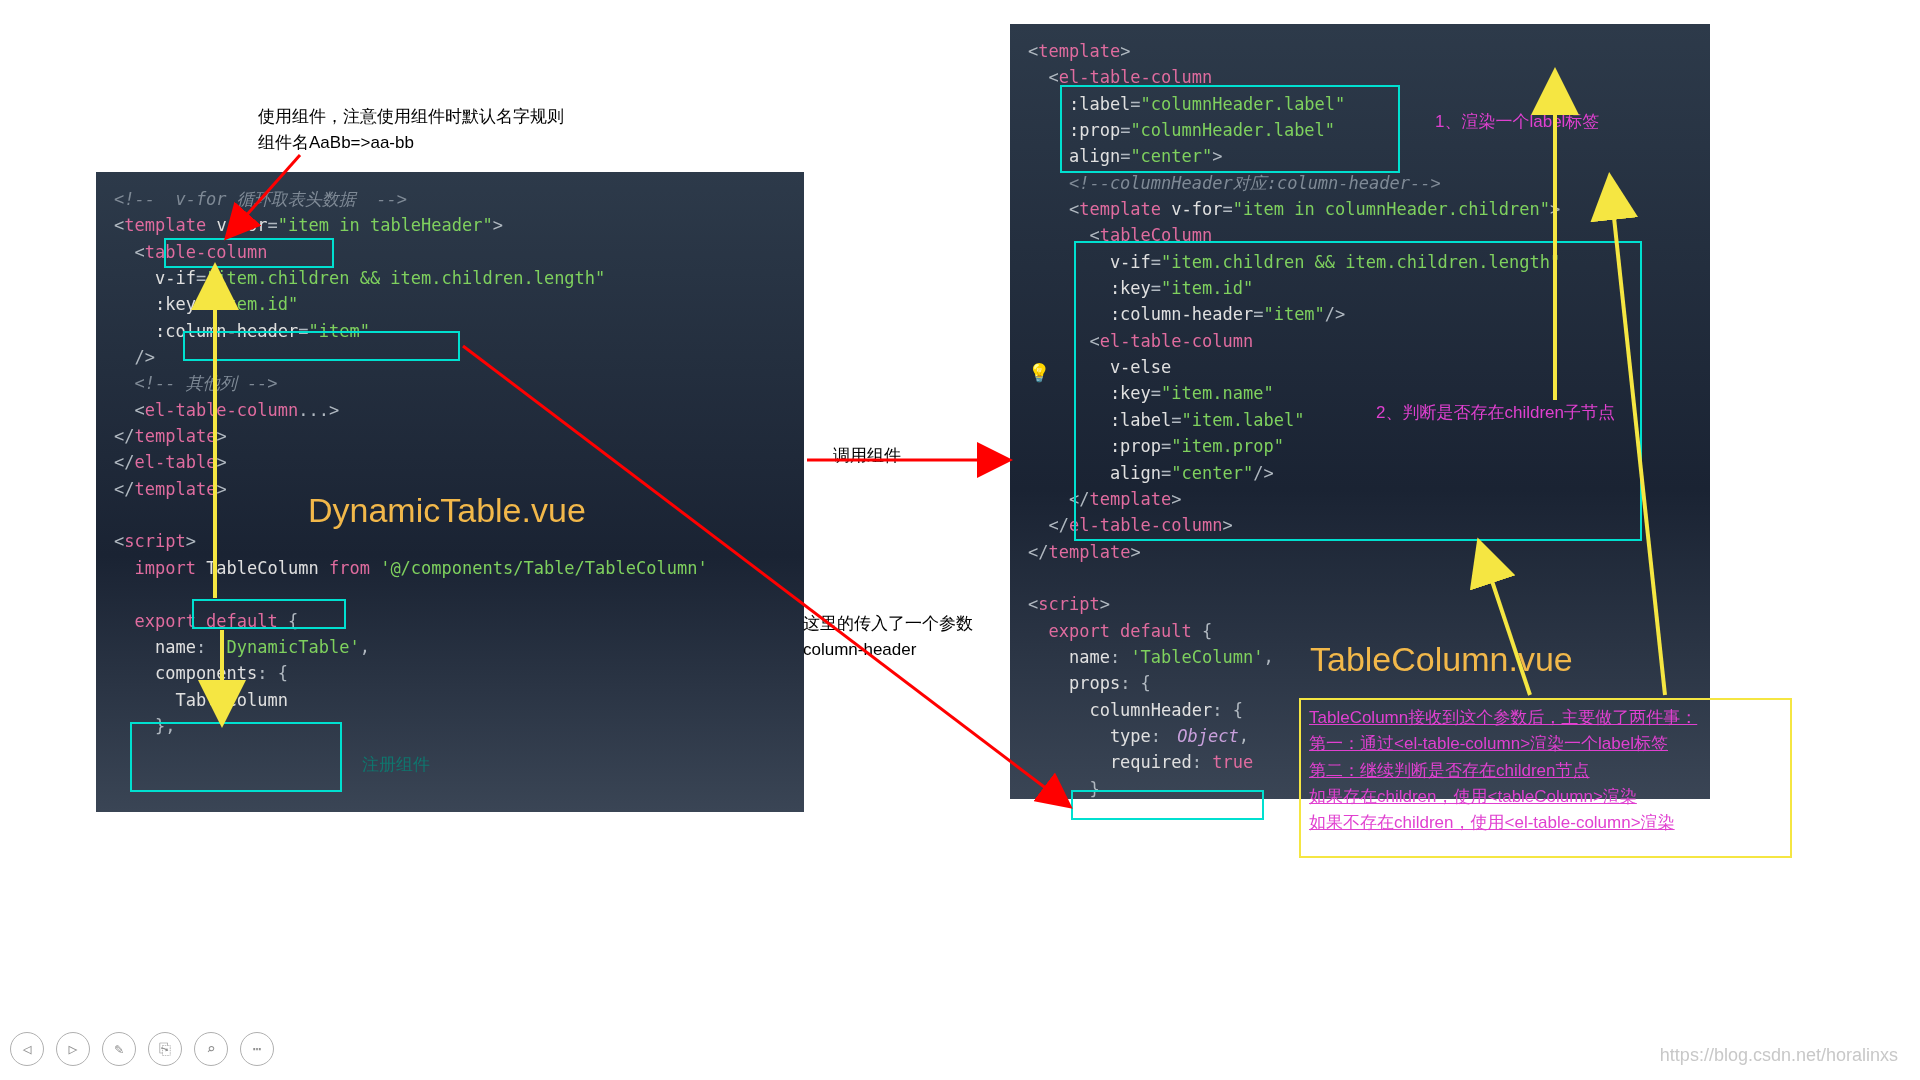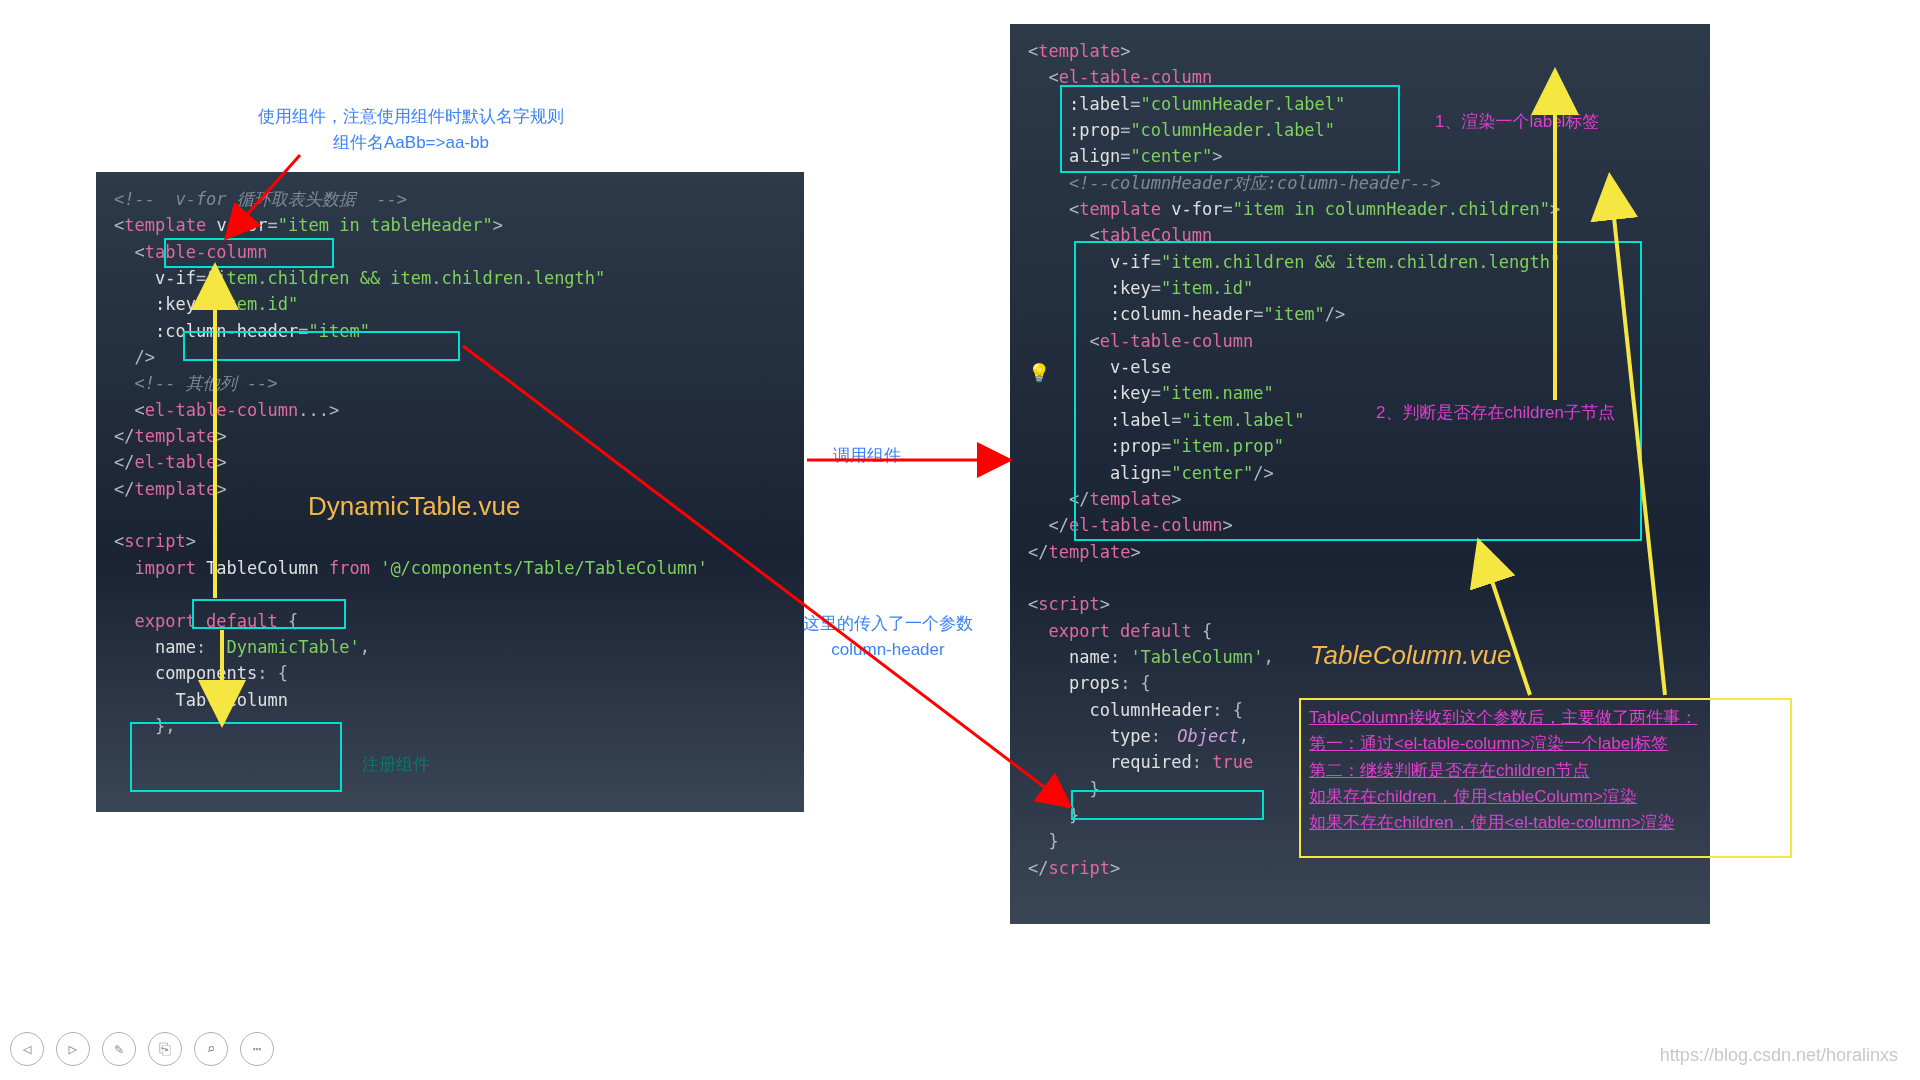--- a/index.html
+++ b/index.html
@@ -15,21 +15,21 @@
     position: absolute;
     background: linear-gradient(180deg, #2d3a4a 0%, #1a2333 60%, #3a4555 100%);
     color: #e0e0e0;
     font-size: 17px;
     line-height: 1.55;
     padding: 14px 18px 14px 18px;
     white-space: pre;
     overflow: hidden;
   }
   .panel-left { left: 96px; top: 172px; width: 708px; height: 640px; }
-  .panel-right { left: 1010px; top: 24px; width: 700px; height: 900px; }
+  .panel-right { left: 1010px; top: 24px; width: 700px; height: 775px; }
 
   
   .c-comment { color: #7f8a96; font-style: italic; }
   .c-tag     { color: #e06c9f; }   
   .c-attr    { color: #e0e0e0; }
   .c-str     { color: #7fd15e; }   
   .c-kw      { color: #e06c9f; }   
   .c-name    { color: #e0e0e0; }
   .c-punct   { color: #b0b8c0; }
   .c-key     { color: #e0e0e0; }
@@ -39,29 +39,29 @@
   .code-line { display:block; }
 
   
   .annot {
     position: absolute;
     font-family: "Microsoft YaHei", "PingFang SC", sans-serif;
     font-size: 17px;
     line-height: 1.5;
     white-space: nowrap;
   }
-  .annot.red { color: #3b82f6; text-align: center; }
+  .annot.red { color: #000000; }
   .annot.magenta { color: #e040d0; }
   .annot.cyan { color: #0f766e; }
 
   .file-label {
     position: absolute;
     font-family: "Segoe UI", Arial, sans-serif;
     color: #f2b84a;
-    font-size: 26px;
+    font-size: 34px;
   }
 
   .hl-box {
     position: absolute;
     border: 2px solid #00e0d0;
     pointer-events: none;
   }
   .hl-box.yellow { border-color: #f5e642; }
 
   .watermark {
@@ -97,21 +97,21 @@
     color: #f0c040;
   }
 </style>
 </head>
 <body>
 
 <div class="code-panel panel-left" id="panel-left"><span class="code-line"><span class="c-comment">&lt;!--  v-for 循环取表头数据  --&gt;</span></span><span class="code-line"><span class="c-punct">&lt;</span><span class="c-tag">template </span><span class="c-attr">v-for</span><span class="c-punct">=</span><span class="c-str">"item in tableHeader"</span><span class="c-punct">&gt;</span></span><span class="code-line"><span class="c-punct">  &lt;</span><span class="c-tag">table-column</span></span><span class="code-line"><span class="c-attr">    v-if</span><span class="c-punct">=</span><span class="c-str">"item.children &amp;&amp; item.children.length"</span></span><span class="code-line"><span class="c-attr">    :key</span><span class="c-punct">=</span><span class="c-str">"item.id"</span></span><span class="code-line"><span class="c-attr">    :column-header</span><span class="c-punct">=</span><span class="c-str">"item"</span></span><span class="code-line"><span class="c-punct">  /&gt;</span></span><span class="code-line"><span class="c-comment">  &lt;!-- 其他列 --&gt;</span></span><span class="code-line"><span class="c-punct">  &lt;</span><span class="c-tag">el-table-column</span><span class="c-punct">...</span><span class="c-punct">&gt;</span></span><span class="code-line"><span class="c-punct">&lt;/</span><span class="c-tag">template</span><span class="c-punct">&gt;</span></span><span class="code-line"><span class="c-punct">&lt;/</span><span class="c-tag">el-table</span><span class="c-punct">&gt;</span></span><span class="code-line"><span class="c-punct">&lt;/</span><span class="c-tag">template</span><span class="c-punct">&gt;</span></span><span class="code-line"><span class="c-name"> </span></span><span class="code-line"><span class="c-punct">&lt;</span><span class="c-tag">script</span><span class="c-punct">&gt;</span></span><span class="code-line"><span class="c-kw">  import </span><span class="c-name">TableColumn</span><span class="c-kw"> from </span><span class="c-str">'@/components/Table/TableColumn'</span></span><span class="code-line"><span class="c-name"> </span></span><span class="code-line"><span class="c-kw">  export default </span><span class="c-punct">{</span></span><span class="code-line"><span class="c-key">    name</span><span class="c-punct">: </span><span class="c-str">'DynamicTable'</span><span class="c-punct">,</span></span><span class="code-line"><span class="c-key">    components</span><span class="c-punct">: {</span></span><span class="code-line"><span class="c-name">      TableColumn</span></span><span class="code-line"><span class="c-punct">    },</span></span></div>
 <div class="file-label" style="left:308px; top:491px;">DynamicTable.vue</div>
 
 <div class="code-panel panel-right" id="panel-right"><span class="code-line"><span class="c-punct">&lt;</span><span class="c-tag">template</span><span class="c-punct">&gt;</span></span><span class="code-line"><span class="c-punct">  &lt;</span><span class="c-tag">el-table-column</span></span><span class="code-line"><span class="c-attr">    :label</span><span class="c-punct">=</span><span class="c-str">"columnHeader.label"</span></span><span class="code-line"><span class="c-attr">    :prop</span><span class="c-punct">=</span><span class="c-str">"columnHeader.label"</span></span><span class="code-line"><span class="c-attr">    align</span><span class="c-punct">=</span><span class="c-str">"center"</span><span class="c-punct">&gt;</span></span><span class="code-line"><span class="c-comment">    &lt;!--columnHeader对应:column-header--&gt;</span></span><span class="code-line"><span class="c-punct">    &lt;</span><span class="c-tag">template </span><span class="c-attr">v-for</span><span class="c-punct">=</span><span class="c-str">"item in columnHeader.children"</span><span class="c-punct">&gt;</span></span><span class="code-line"><span class="c-punct">      &lt;</span><span class="c-tag">tableColumn</span></span><span class="code-line"><span class="c-attr">        v-if</span><span class="c-punct">=</span><span class="c-str">"item.children &amp;&amp; item.children.length"</span></span><span class="code-line"><span class="c-attr">        :key</span><span class="c-punct">=</span><span class="c-str">"item.id"</span></span><span class="code-line"><span class="c-attr">        :column-header</span><span class="c-punct">=</span><span class="c-str">"item"</span><span class="c-punct">/&gt;</span></span><span class="code-line"><span class="c-punct">      &lt;</span><span class="c-tag">el-table-column</span></span><span class="code-line"><span class="c-attr">        v-else</span></span><span class="code-line"><span class="c-attr">        :key</span><span class="c-punct">=</span><span class="c-str">"item.name"</span></span><span class="code-line"><span class="c-attr">        :label</span><span class="c-punct">=</span><span class="c-str">"item.label"</span></span><span class="code-line"><span class="c-attr">        :prop</span><span class="c-punct">=</span><span class="c-str">"item.prop"</span></span><span class="code-line"><span class="c-attr">        align</span><span class="c-punct">=</span><span class="c-str">"center"</span><span class="c-punct">/&gt;</span></span><span class="code-line"><span class="c-punct">    &lt;/</span><span class="c-tag">template</span><span class="c-punct">&gt;</span></span><span class="code-line"><span class="c-punct">  &lt;/</span><span class="c-tag">el-table-column</span><span class="c-punct">&gt;</span></span><span class="code-line"><span class="c-punct">&lt;/</span><span class="c-tag">template</span><span class="c-punct">&gt;</span></span><span class="code-line"><span class="c-name"> </span></span><span class="code-line"><span class="c-punct">&lt;</span><span class="c-tag">script</span><span class="c-punct">&gt;</span></span><span class="code-line"><span class="c-kw">  export default </span><span class="c-punct">{</span></span><span class="code-line"><span class="c-key">    name</span><span class="c-punct">: </span><span class="c-str">'TableColumn'</span><span class="c-punct">,</span></span><span class="code-line"><span class="c-key">    props</span><span class="c-punct">: {</span></span><span class="code-line"><span class="c-key">      columnHeader</span><span class="c-punct">: {</span></span><span class="code-line"><span class="c-key">        type</span><span class="c-punct">: </span><span class="c-type">Object</span><span class="c-punct">,</span></span><span class="code-line"><span class="c-key">        required</span><span class="c-punct">: </span><span class="c-bool">true</span></span><span class="code-line"><span class="c-punct">      }</span></span><span class="code-line"><span class="c-punct">    }</span></span><span class="code-line"><span class="c-punct">  }</span></span><span class="code-line"><span class="c-punct">&lt;/</span><span class="c-tag">script</span><span class="c-punct">&gt;</span></span></div>
-<div class="file-label" style="left:1310px; top:640px;font-style:italic;">TableColumn.vue</div>
+<div class="file-label" style="left:1310px; top:640px;">TableColumn.vue</div>
 
 <div class="hl-box" style="left:164px; top:238px; width:170px; height:30px;"></div>
 <div class="hl-box" style="left:183px; top:331px; width:277px; height:30px;"></div>
 <div class="hl-box" style="left:192px; top:599px; width:154px; height:30px;"></div>
 <div class="hl-box" style="left:130px; top:722px; width:212px; height:70px;"></div>
 
 <div class="hl-box" style="left:1060px; top:85px; width:340px; height:88px;"></div>
 <div class="hl-box" style="left:1074px; top:241px; width:568px; height:300px;"></div>
 <div class="hl-box" style="left:1071px; top:790px; width:193px; height:30px;"></div>
 <div class="hl-box yellow" style="left:1299px; top:698px; width:493px; height:160px;"></div>

